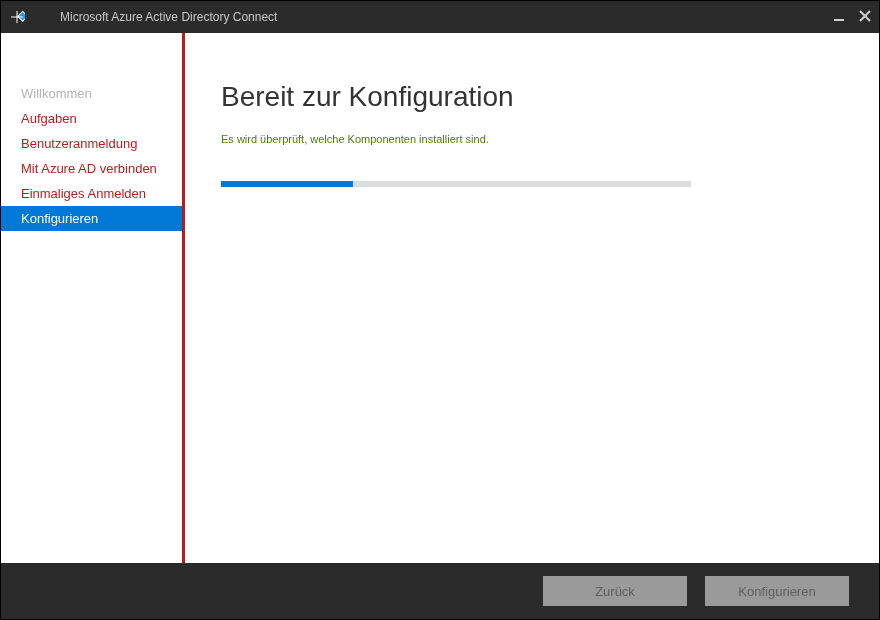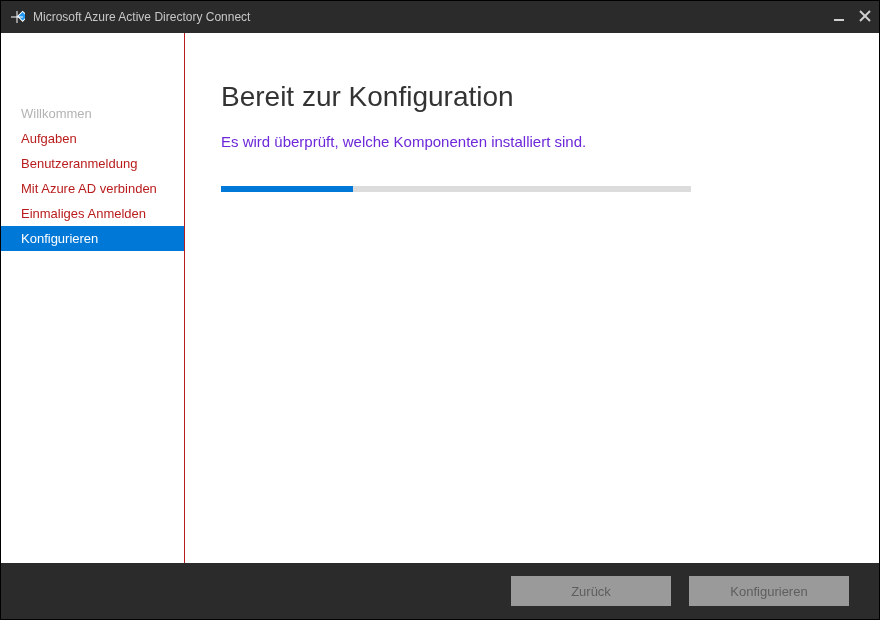--- a/index.html
+++ b/index.html
@@ -23,40 +23,40 @@
       font-size: 12px;
     }
     .titlebar .app-icon {
       width: 16px;
       height: 16px;
       margin-right: 8px;
       display: flex;
       align-items: center;
       justify-content: center;
     }
-    .titlebar .title-text { flex: 1; }
+    .titlebar .title-text { flex: 1; margin-left: 27px; }
     .titlebar .win-controls {
       display: flex;
       gap: 14px;
       align-items: center;
     }
     .titlebar .win-controls span {
       font-size: 13px;
       cursor: pointer;
       color: #d0d0d0;
     }
     .content {
       flex: 1;
       display: flex;
       background: #fff;
     }
     .sidebar {
       width: 184px;
-      border-right: 1px solid #b91c1c;
-      padding-top: 68px;
+      border-right: 3px solid #b91c1c;
+      padding-top: 48px;
     }
     .sidebar-item {
       height: 25px;
       line-height: 25px;
       font-size: 13px;
       padding-left: 20px;
       color: #b91c1c;
       cursor: pointer;
     }
     .sidebar-item.disabled { color: #b3b3b3; }
@@ -68,22 +68,22 @@
       flex: 1;
       padding: 48px 50px 0 36px;
     }
     .page-title {
       font-size: 28px;
       font-weight: 300;
       color: #333;
       margin-bottom: 20px;
     }
     .status-text {
-      font-size: 15px;
-      color: #6d28d9;
+      font-size: 11px;
+      color: #4d7c0f;
       margin-bottom: 36px;
     }
     .progress-bar {
       width: 470px;
       height: 6px;
       background: #dcdcdc;
       position: relative;
     }
     .progress-fill {
       height: 100%;
@@ -92,21 +92,21 @@
     .footer {
       height: 56px;
       background: #2b2b2b;
       display: flex;
       align-items: center;
       justify-content: flex-end;
       padding-right: 30px;
       gap: 18px;
     }
     .footer-btn {
-      width: 160px;
+      width: 144px;
       height: 30px;
       background: #9a9a9a;
       color: #5e5e5e;
       border: none;
       font-size: 13px;
       font-family: inherit;
       cursor: default;
     }
   </style>
 </head>

